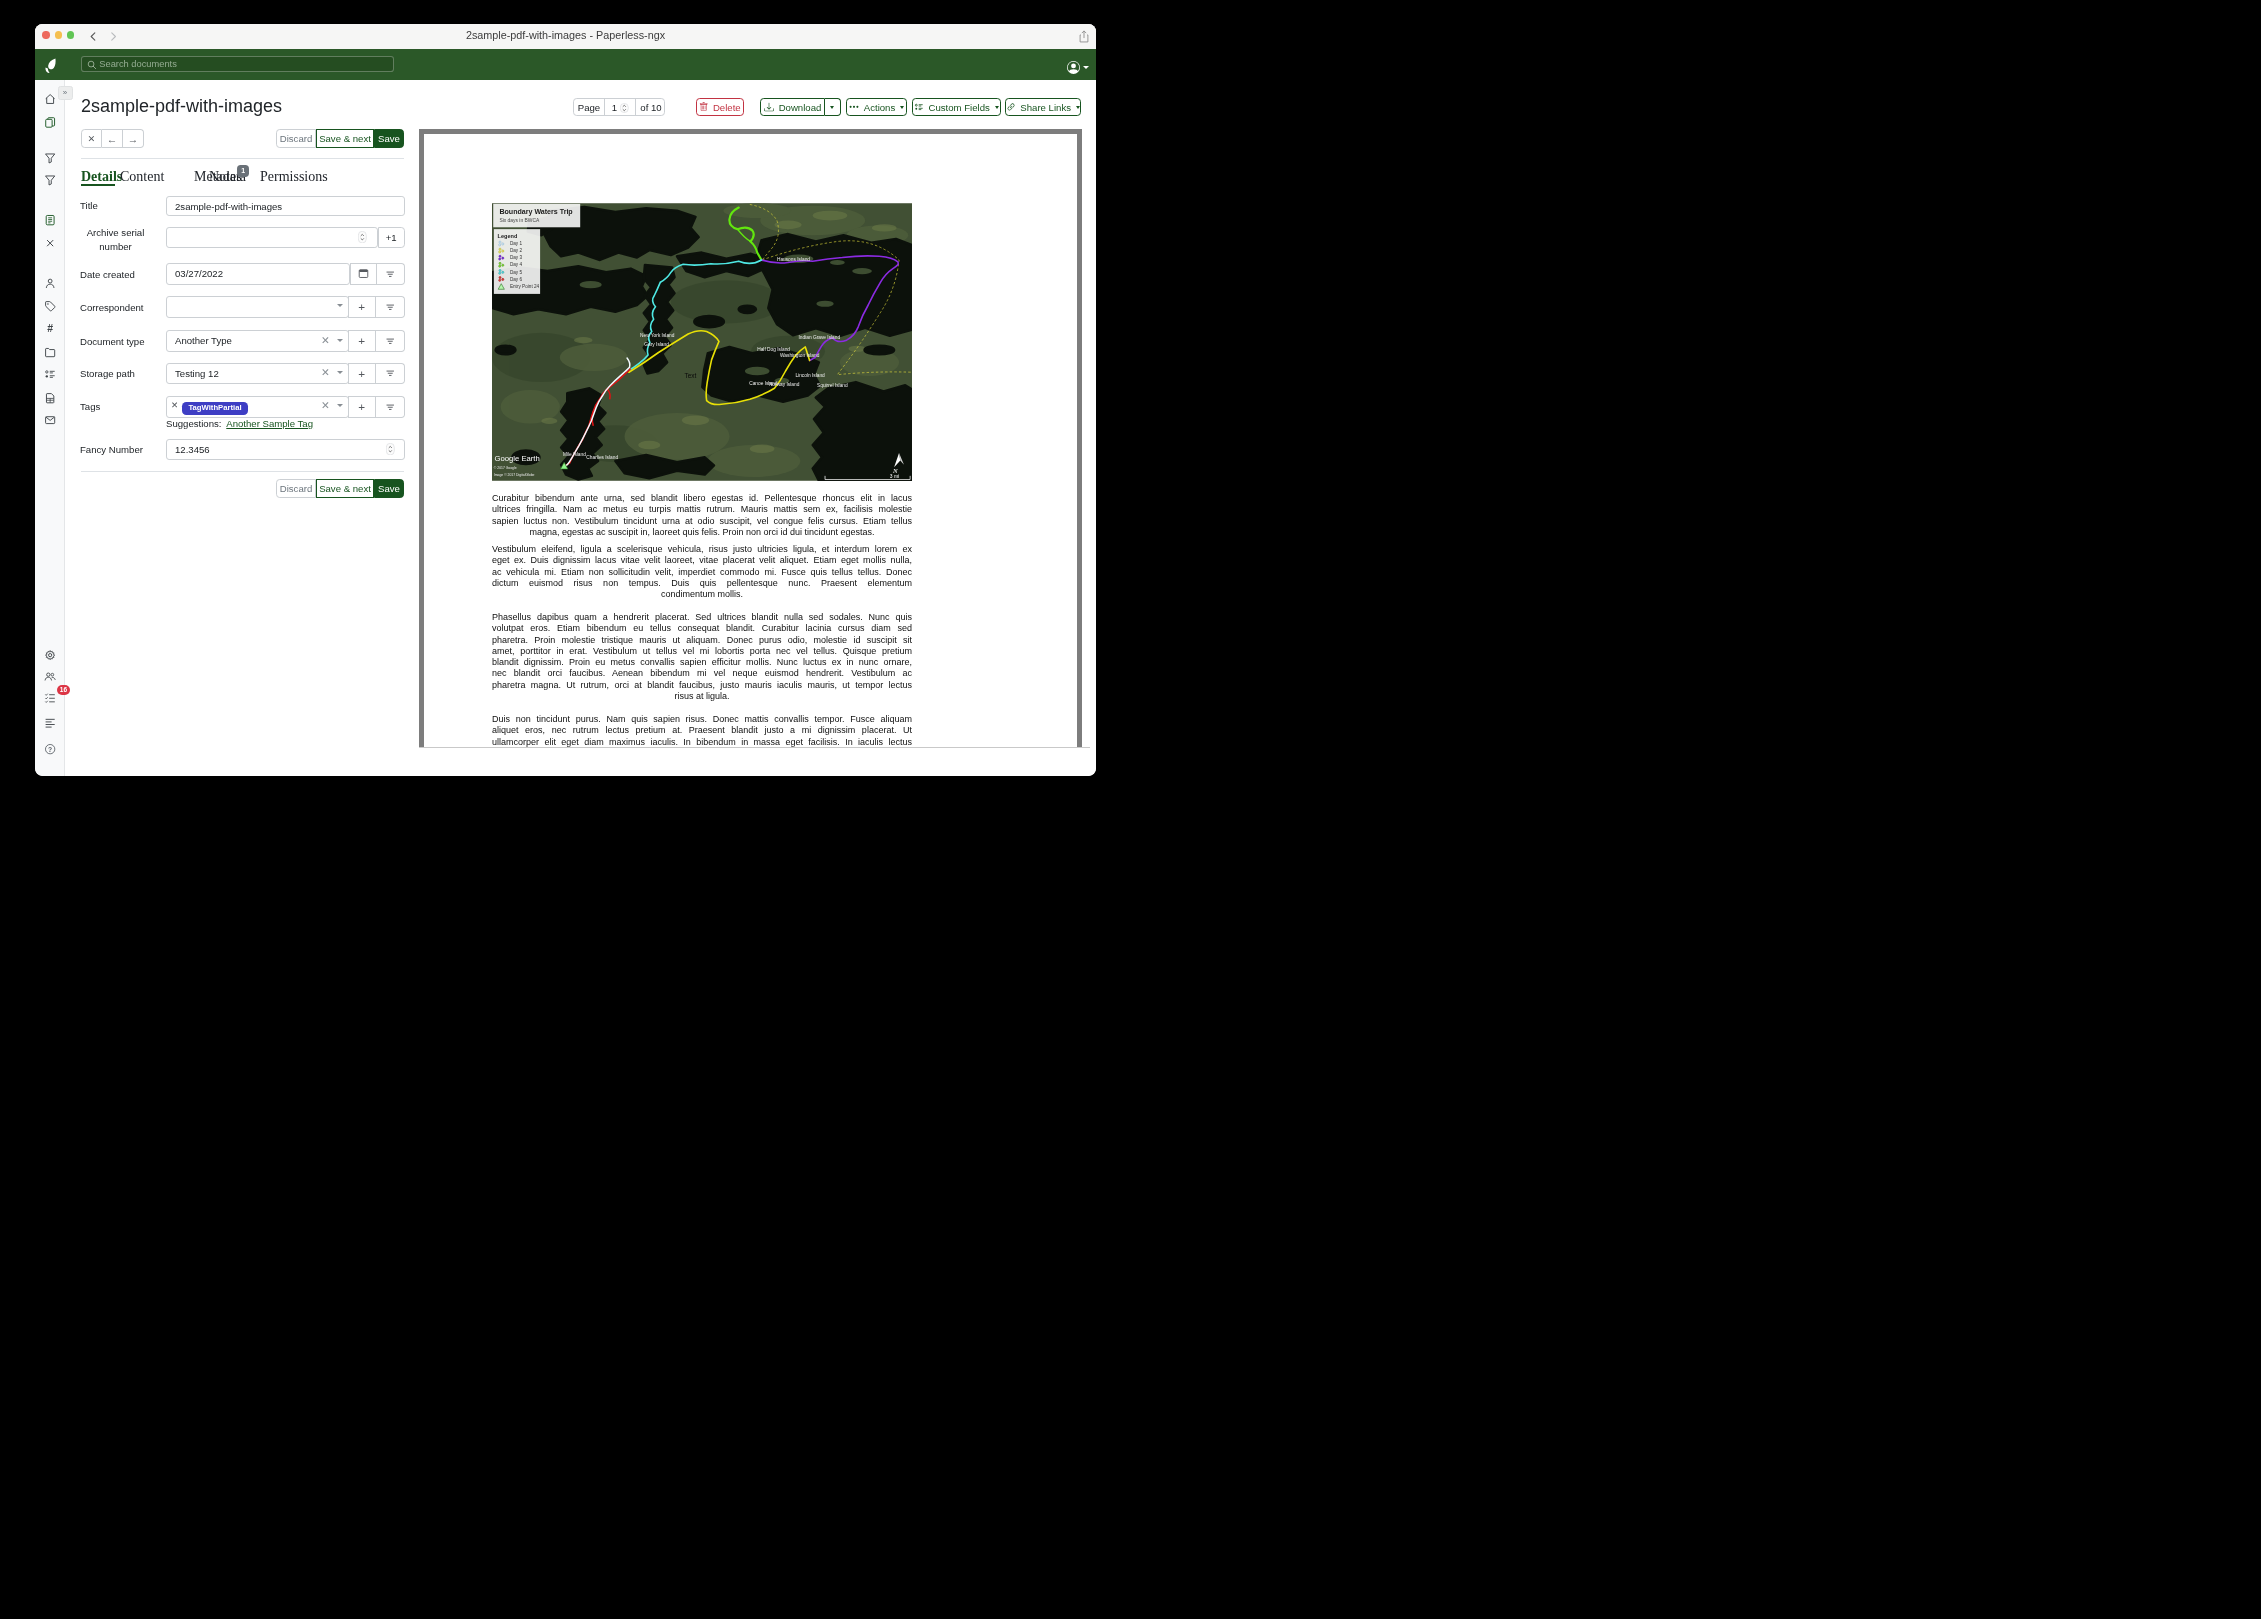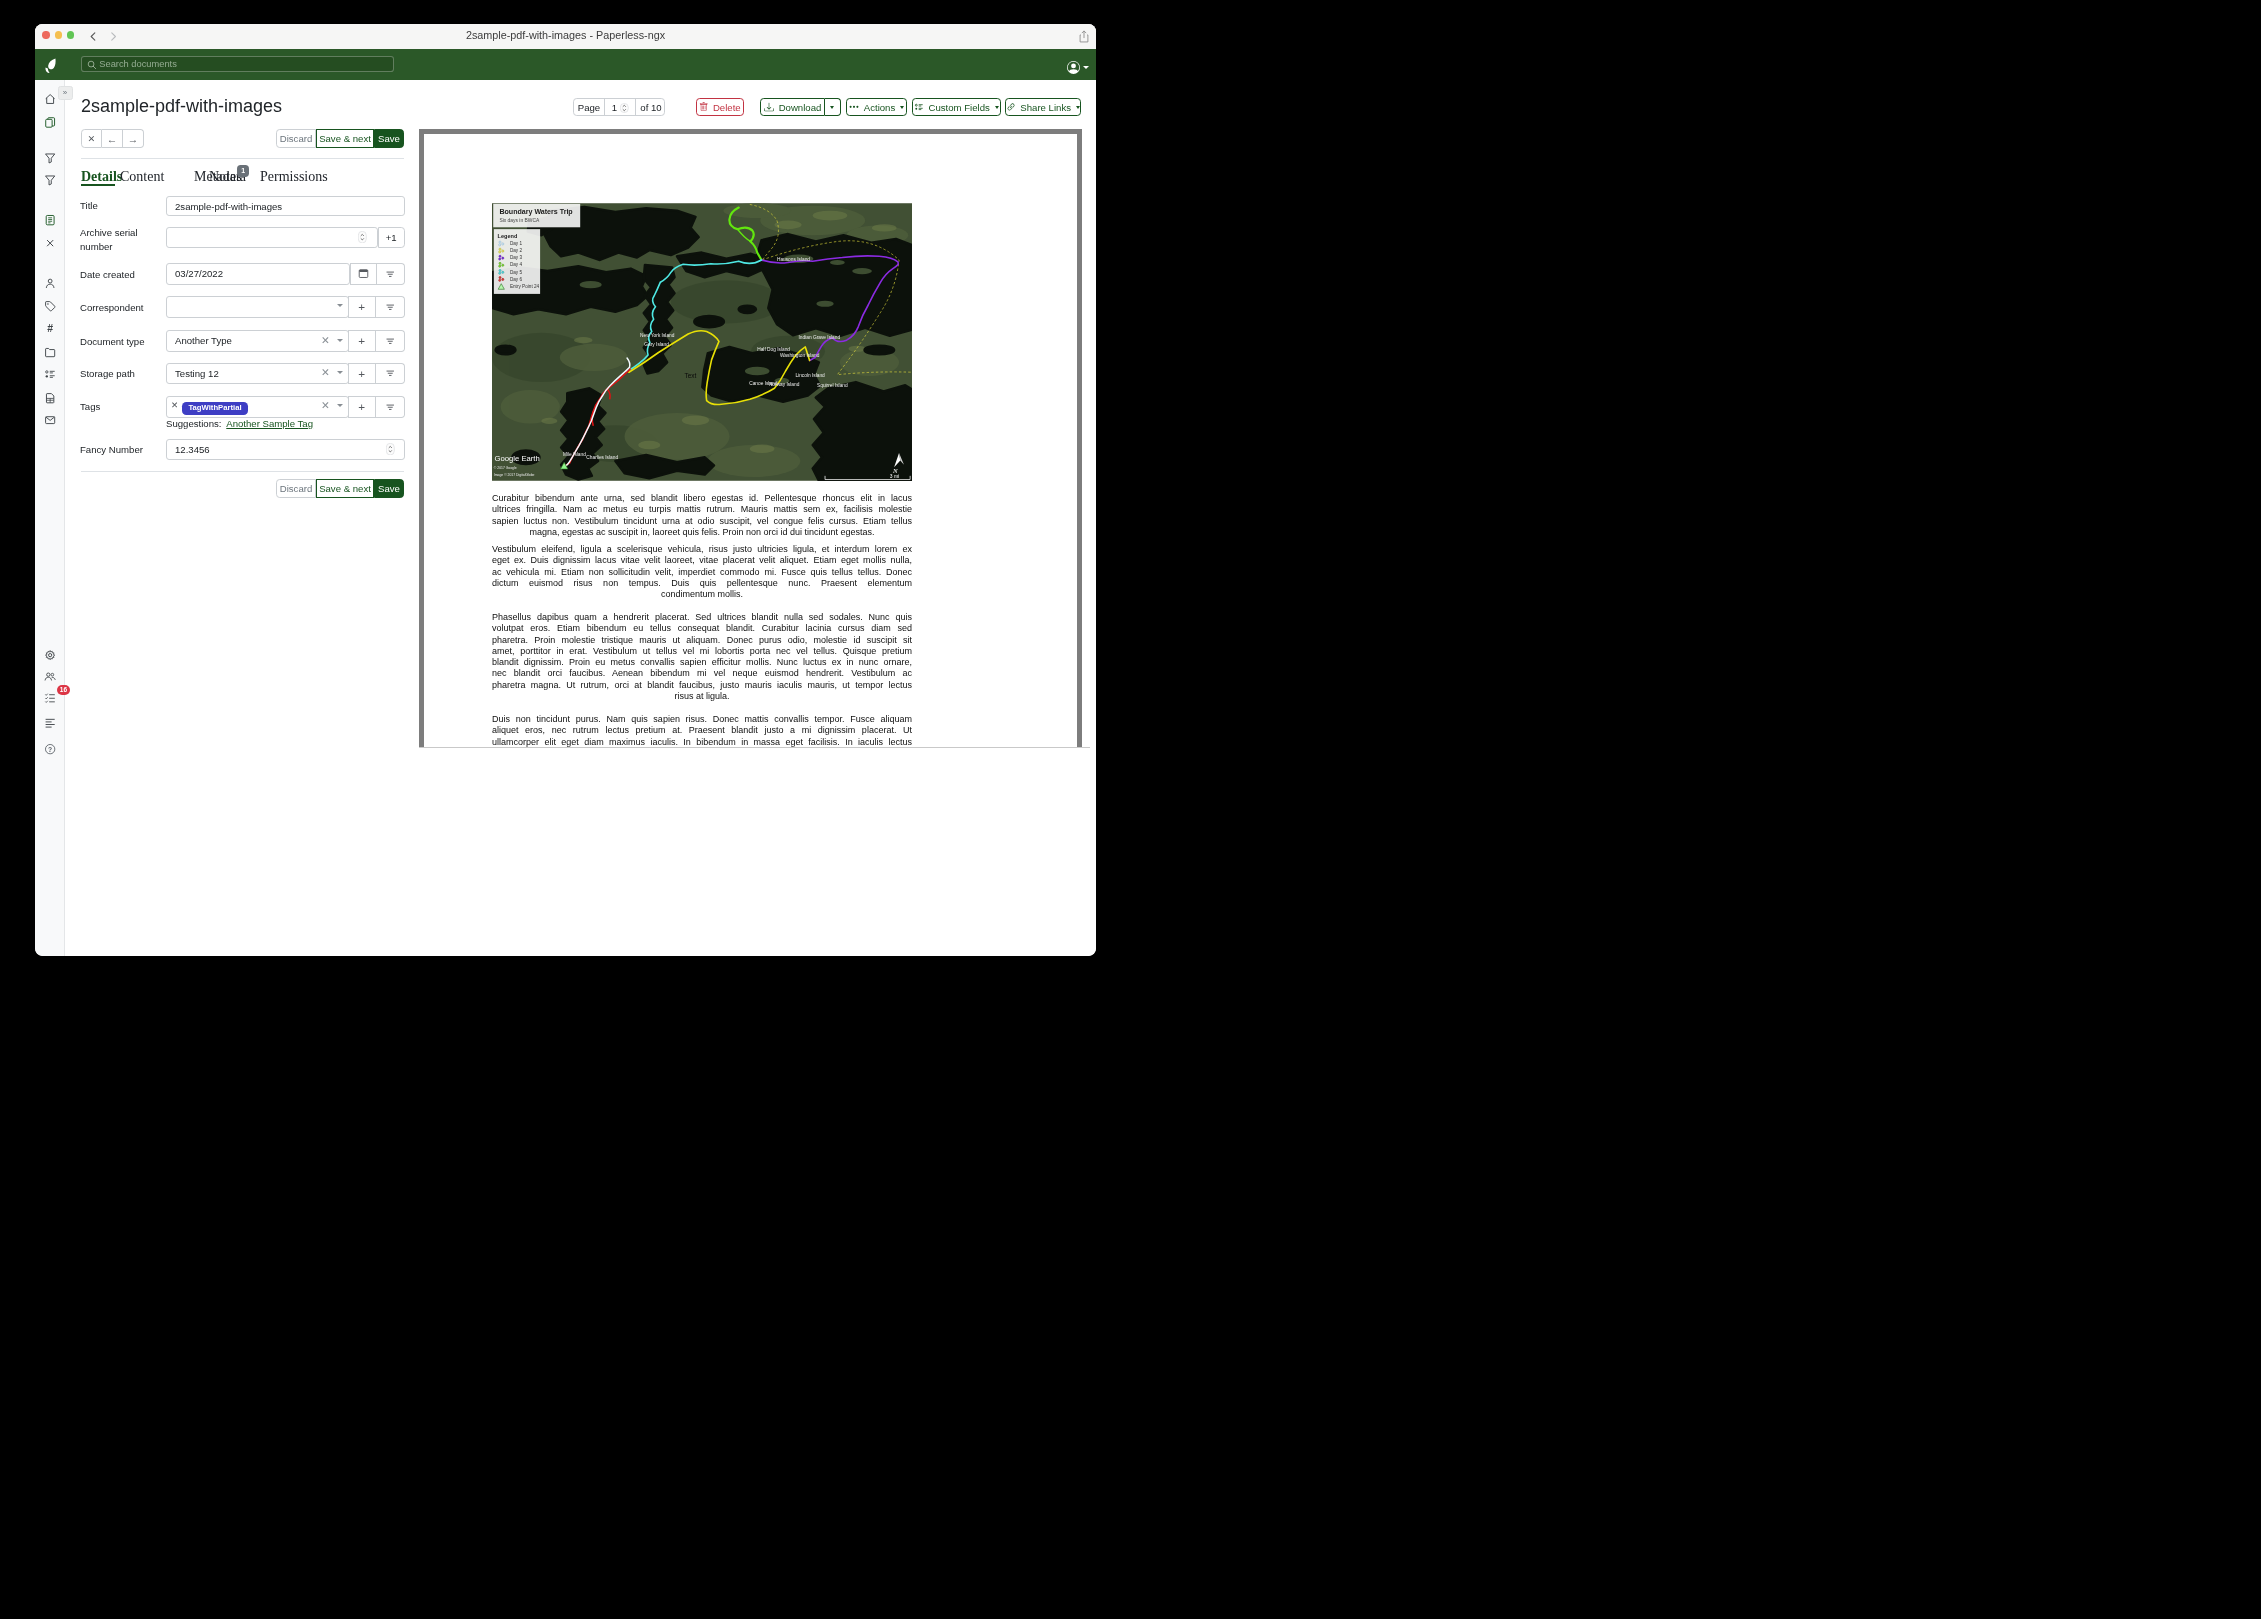--- a/index.html
+++ b/index.html
@@ -1,36 +1,36 @@
 <!DOCTYPE html>
 <html style="font-size:10px"><head>
 <meta charset="utf-8">
 <style>
 * { margin:0; padding:0; box-sizing:border-box; }
 html,body { width:1131px; height:810px; background:#000; font-family:"Liberation Sans", sans-serif; }
-#win { position:absolute; left:35px; top:24px; width:1061px; height:932px; background:#fff; border-radius:7.4px; overflow:hidden; }
+#win { position:absolute; left:35px; top:24px; width:1061px; height:752px; background:#fff; border-radius:7.4px; overflow:hidden; }
 #titlebar { position:absolute; left:0; top:0; width:100%; height:25px; background:#f6f6f5; }
 .tl { position:absolute; top:7.4px; width:7.4px; height:7.4px; border-radius:50%; }
 #ttext { position:absolute; top:0; left:0; width:100%; height:23px; line-height:23px; text-align:center; font-size:10.8px; font-weight:500; color:#3c3c3c; }
 #navbar { position:absolute; left:0; top:25px; width:100%; height:31px; background:#2b5828; }
 #searchbox { position:absolute; left:46px; top:6.6px; width:313px; height:16.7px; background:rgba(10,25,8,0.18); border:0.6px solid rgba(255,255,255,0.28); border-radius:3.1px; }
 #searchbox span { position:absolute; left:17.3px; top:2.5px; font-size:9.3px; color:rgba(235,245,233,0.55); }
 #sidebar { position:absolute; left:0; top:56px; width:30px; bottom:0; background:#f8f9fa; border-right:0.6px solid #e4e6e8; }
 .sic { position:absolute; left:8.8px; width:12.3px; height:12.3px; }
 #content { position:absolute; left:30px; top:56px; right:0; bottom:0; background:#fff; }
 
 .abs { position:absolute; }
 h1.doctitle { position:absolute; left:46px; top:72px; font-size:18px; font-weight:400; color:#212529; }
 .btn { position:absolute; border:0.6px solid; border-radius:3.7px; background:#fff; font-size:9.6px; display:flex; align-items:center; justify-content:center; white-space:nowrap; }
 .grn { color:#17541f; border-color:#17541f; }
 .btl { border-top-right-radius:0; border-bottom-right-radius:0; }
 .btr { border-top-left-radius:0; border-bottom-left-radius:0; border-left:none; }
 .pillseg { position:absolute; top:0; height:100%; display:flex; align-items:center; justify-content:center; font-size:9.6px; color:#212529; }
 .tab { position:absolute; font-size:14px; color:#21252b;font-family:Liberation Serif, serif; }
-.formlabel { position:absolute; left:45px; font-size:9.6px; color:#212529; }
+.formlabel { position:absolute; left:45px; font-size:9.6px; color:#212529;text-align:center; }
 .inp { position:absolute; left:131px; border:0.6px solid #ccd0d4; border-radius:3.1px; background:#fff; font-size:9.6px; color:#212529; }
 .sbtn { position:absolute; border:0.6px solid #ccd0d4; background:#fff; display:flex; align-items:center; justify-content:center; }
 .caret { display:inline-block; width:0; height:0; border-left:3.1px solid transparent; border-right:3.1px solid transparent; border-top:3.7px solid #888e94; }
 .caretg { display:inline-block; width:0; height:0; border-left:2.8px solid transparent; border-right:2.8px solid transparent; border-top:3.4px solid #17541f; margin-left:5px; }
 .xmark { color:#8a9096; font-size:10.5px; }
 .pdfpage { position:absolute; left:384px; top:105px; width:663px; height:618px; background:#fff; border:5.6px solid #7d7d7d; border-bottom:none; overflow:hidden; }
 .pdftext { position:absolute; left:68px; width:420px; color:#0f0f0f; font-size:9px; line-height:11.3px; }
 .jl { text-align:justify; text-align-last:justify; word-spacing:0.3px; }
 .ll { text-align:center; }
 </style>

